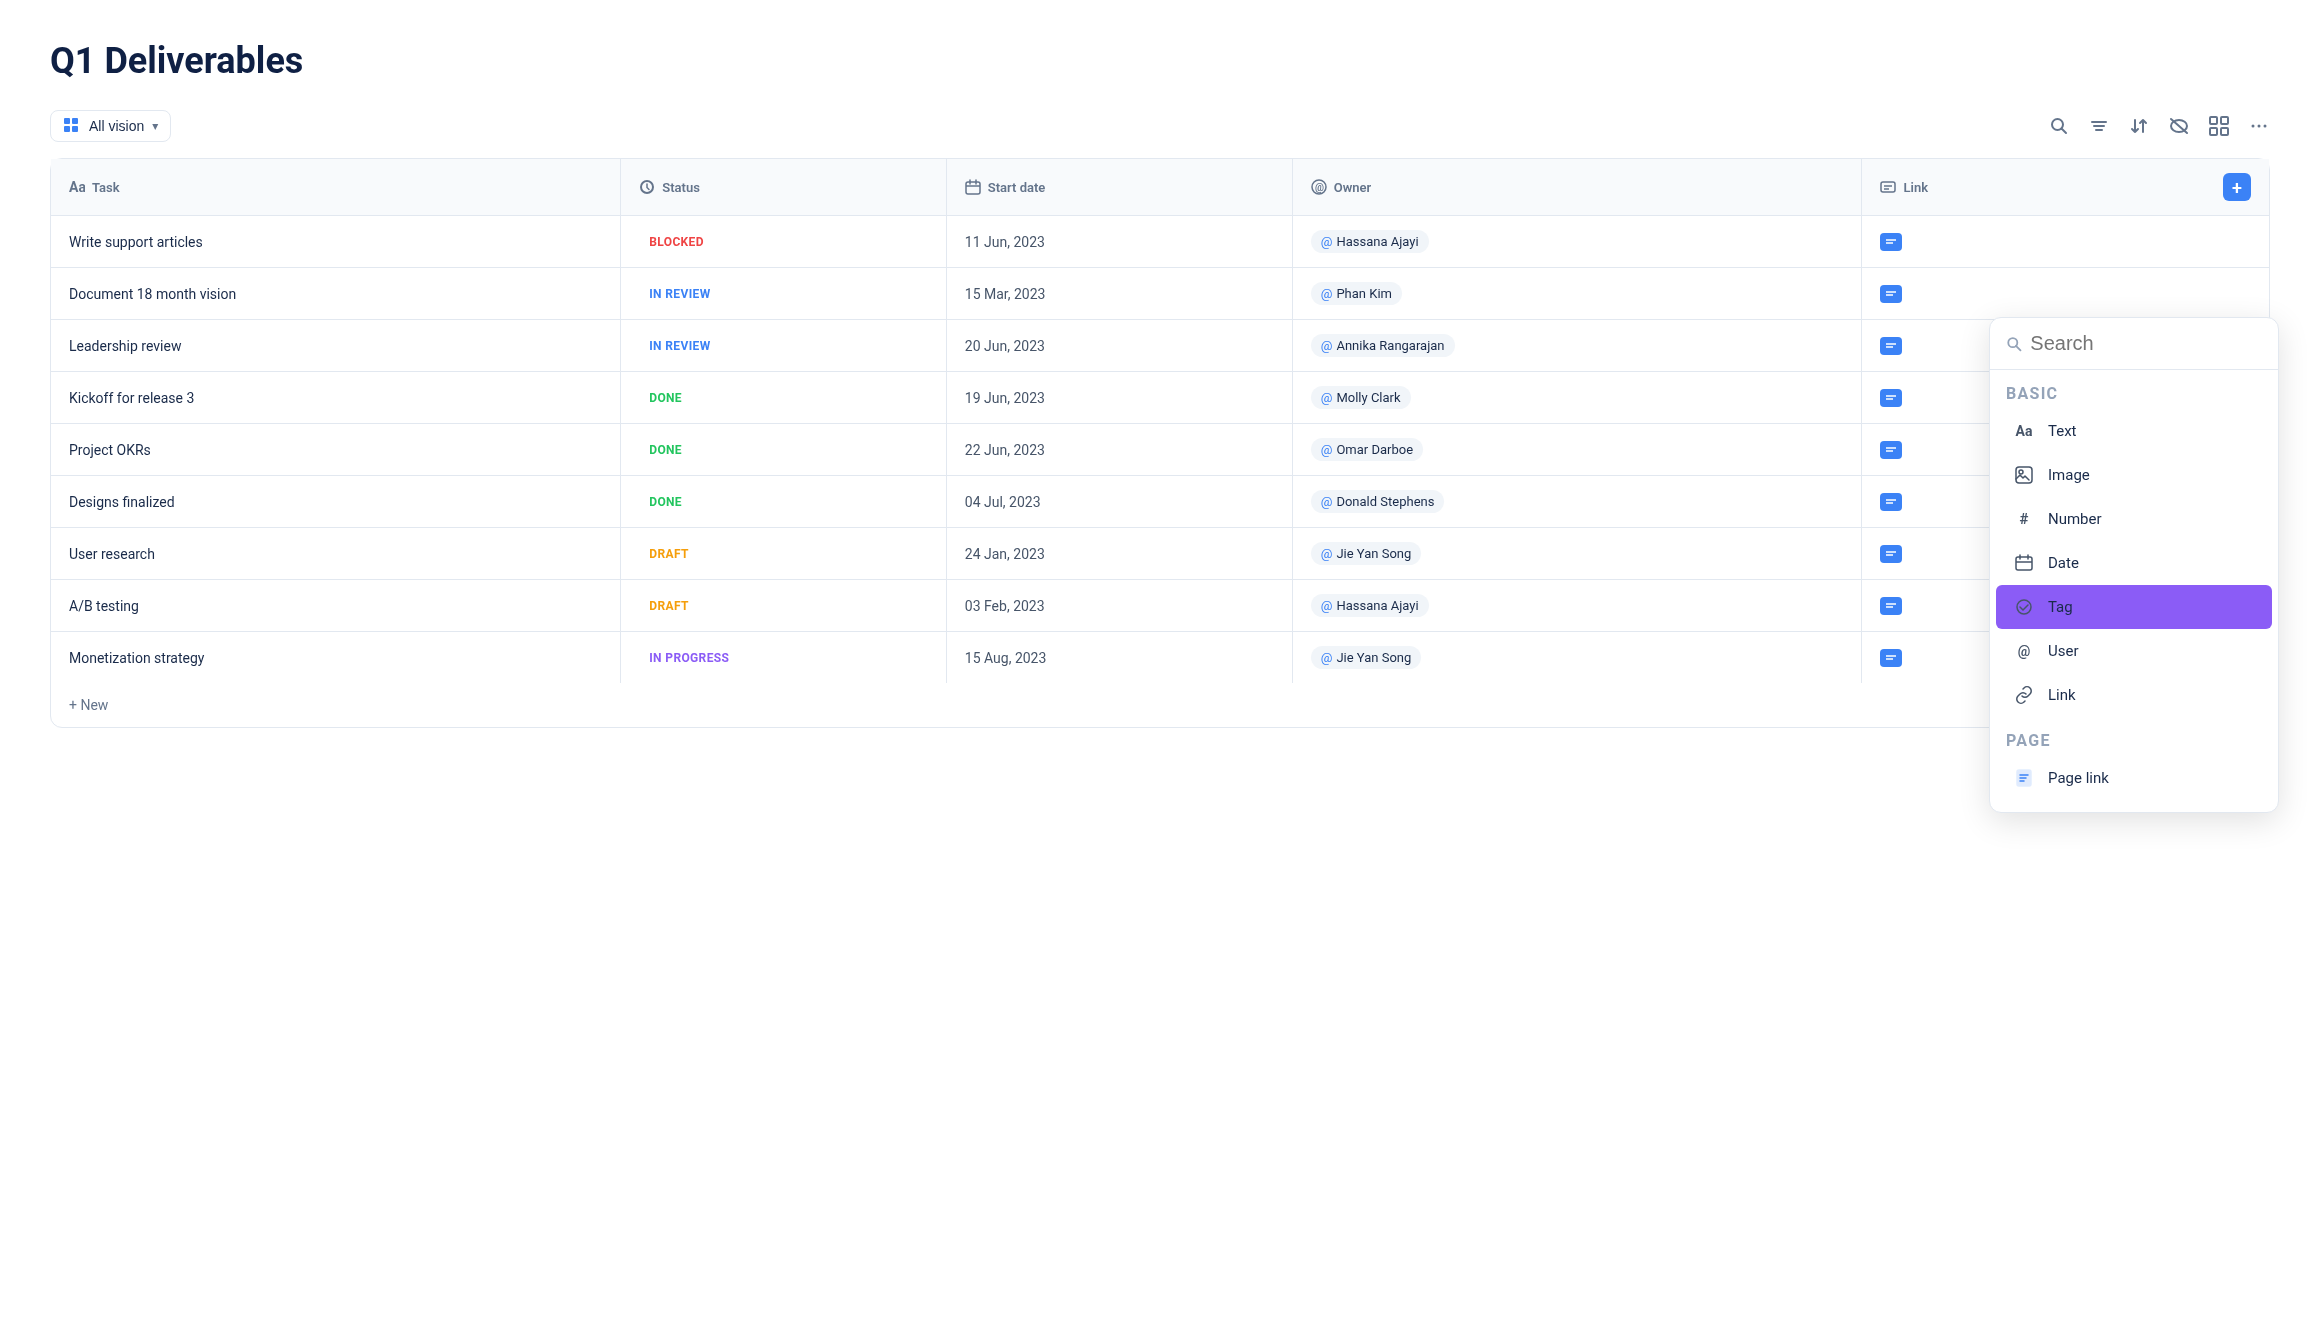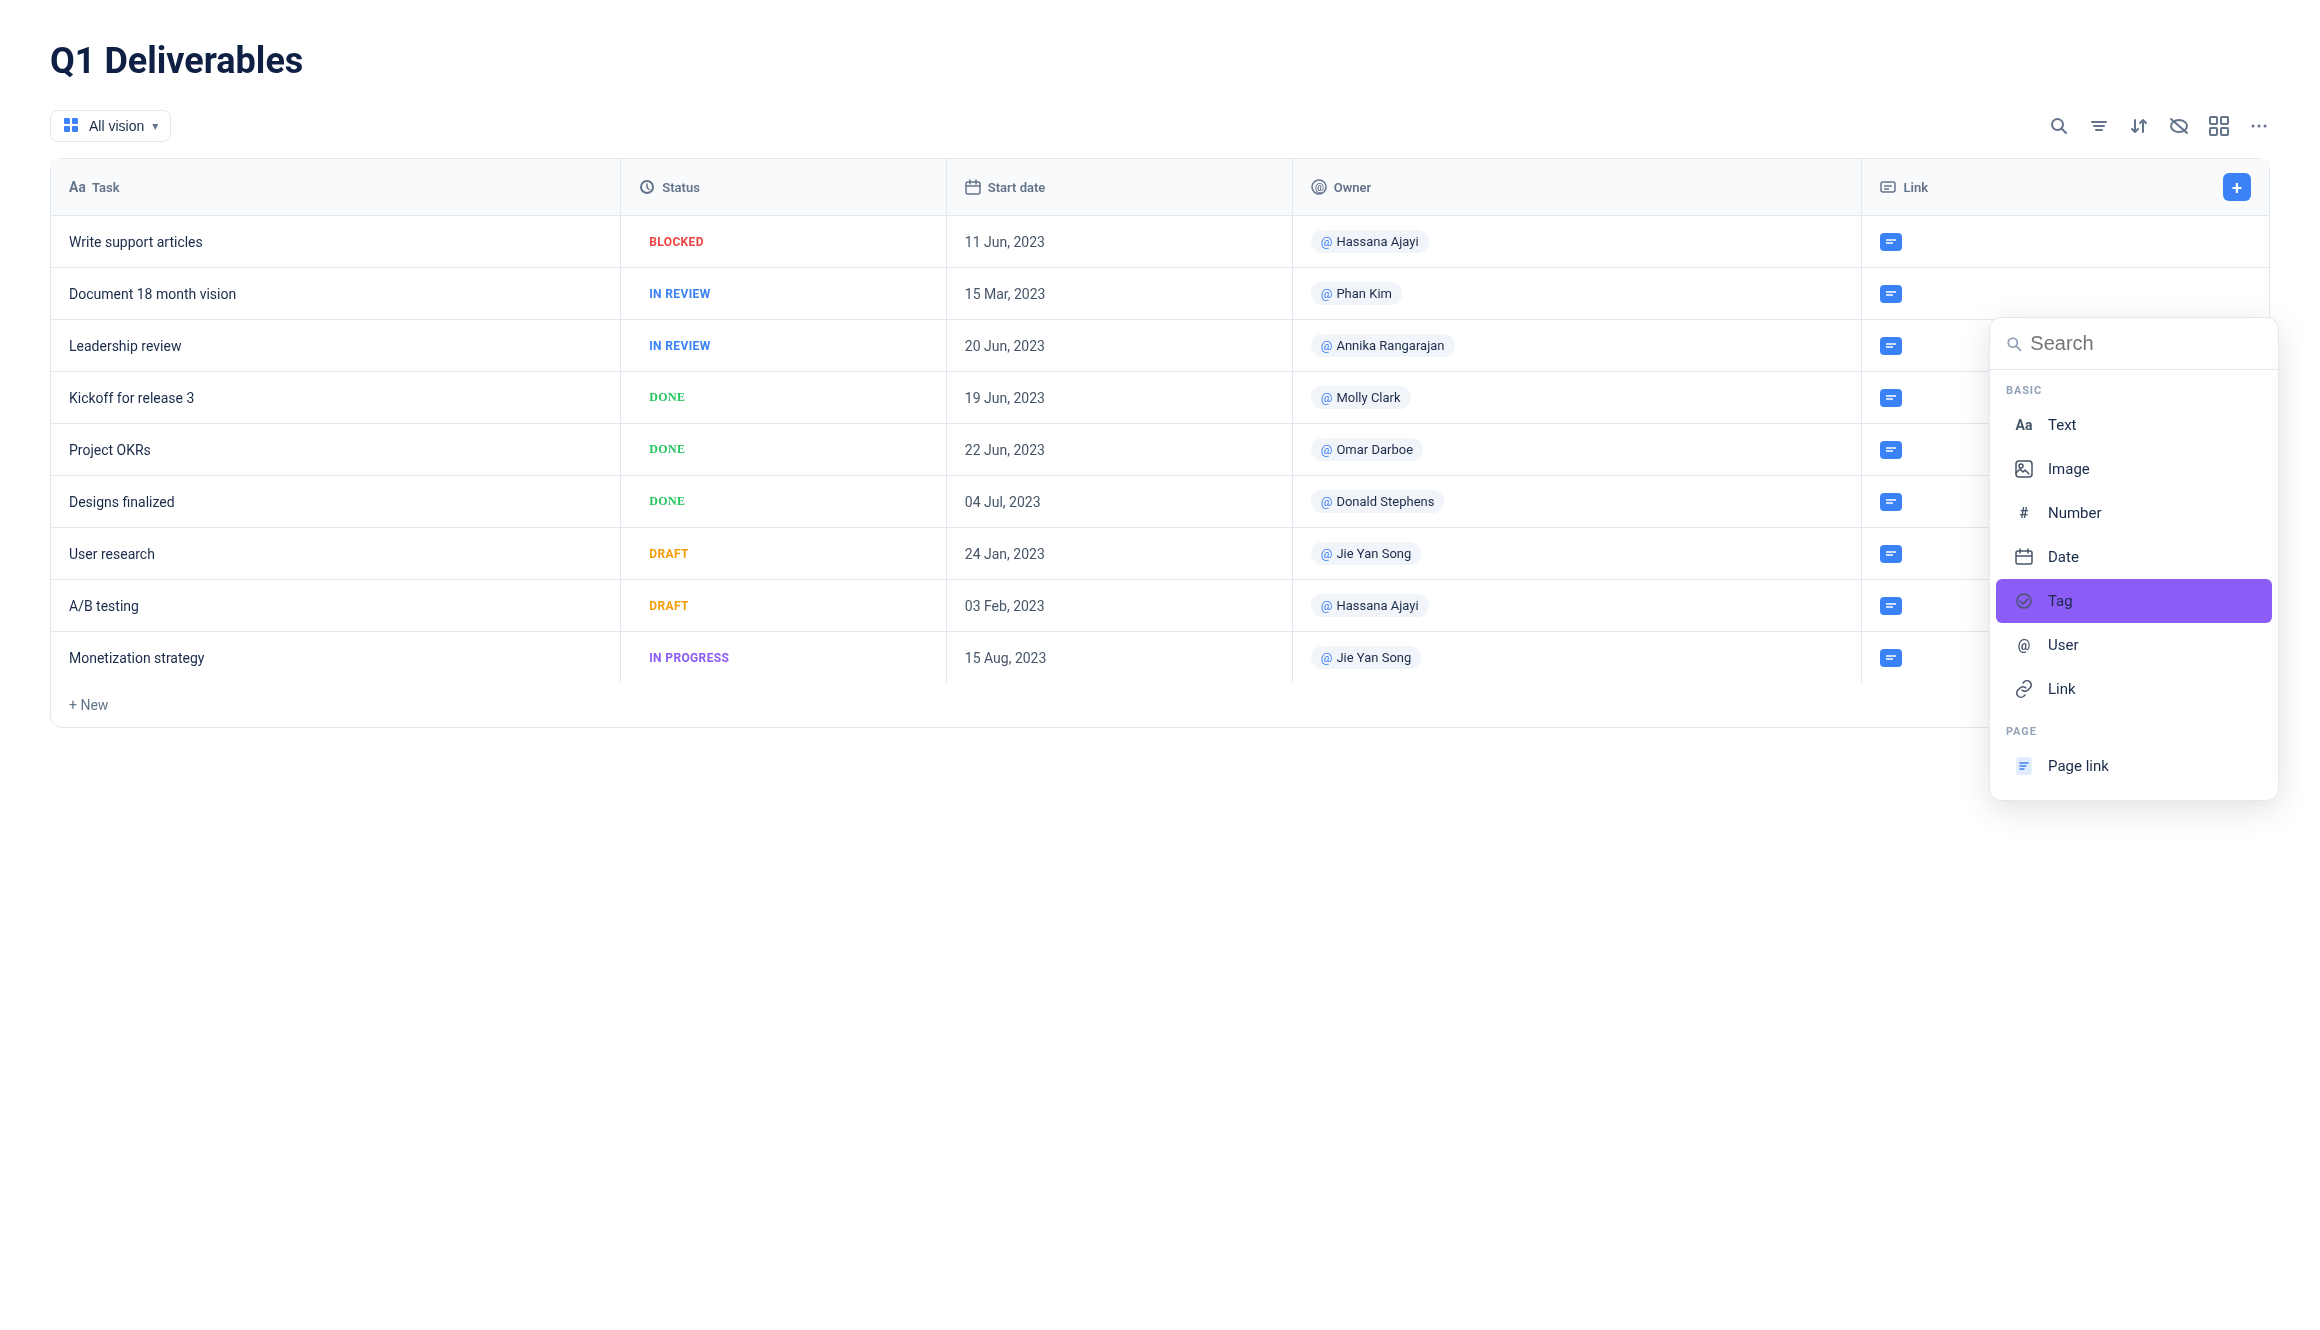--- a/index.html
+++ b/index.html
@@ -101,21 +101,21 @@
     .status-badge {
       display: inline-block;
       padding: 3px 10px;
       border-radius: 5px;
       font-size: 12px;
       font-weight: 700;
       letter-spacing: 0.03em;
     }
     .status-blocked { color: #ef4444; background: transparent; }
     .status-in-review { color: #3b82f6; background: transparent; }
-    .status-done { color: #22c55e; background: transparent; font-family: Liberation Serif, serif; }
+    .status-done { color: #22c55e; background: transparent; }
     .status-draft { color: #f59e0b; background: transparent; }
     .status-in-progress { color: #8b5cf6; background: transparent; }
     .owner-chip {
       display: inline-flex;
       align-items: center;
       gap: 4px;
       background: #f1f5f9;
       border-radius: 20px;
       padding: 4px 10px;
       font-size: 13px;
@@ -188,21 +188,21 @@
     }
     .dropdown-search input {
       border: none;
       outline: none;
       font-size: 20px;
       color: #94a3b8;
       width: 100%;
       background: transparent;
     }
     .dropdown-section-label {
-      font-size: 11px;
+      font-size: 16px;
       font-weight: 700;
       color: #94a3b8;
       letter-spacing: 0.08em;
       padding: 14px 16px 6px;
     }
     .dropdown-item {
       display: flex;
       align-items: center;
       gap: 12px;
       padding: 10px 16px;

